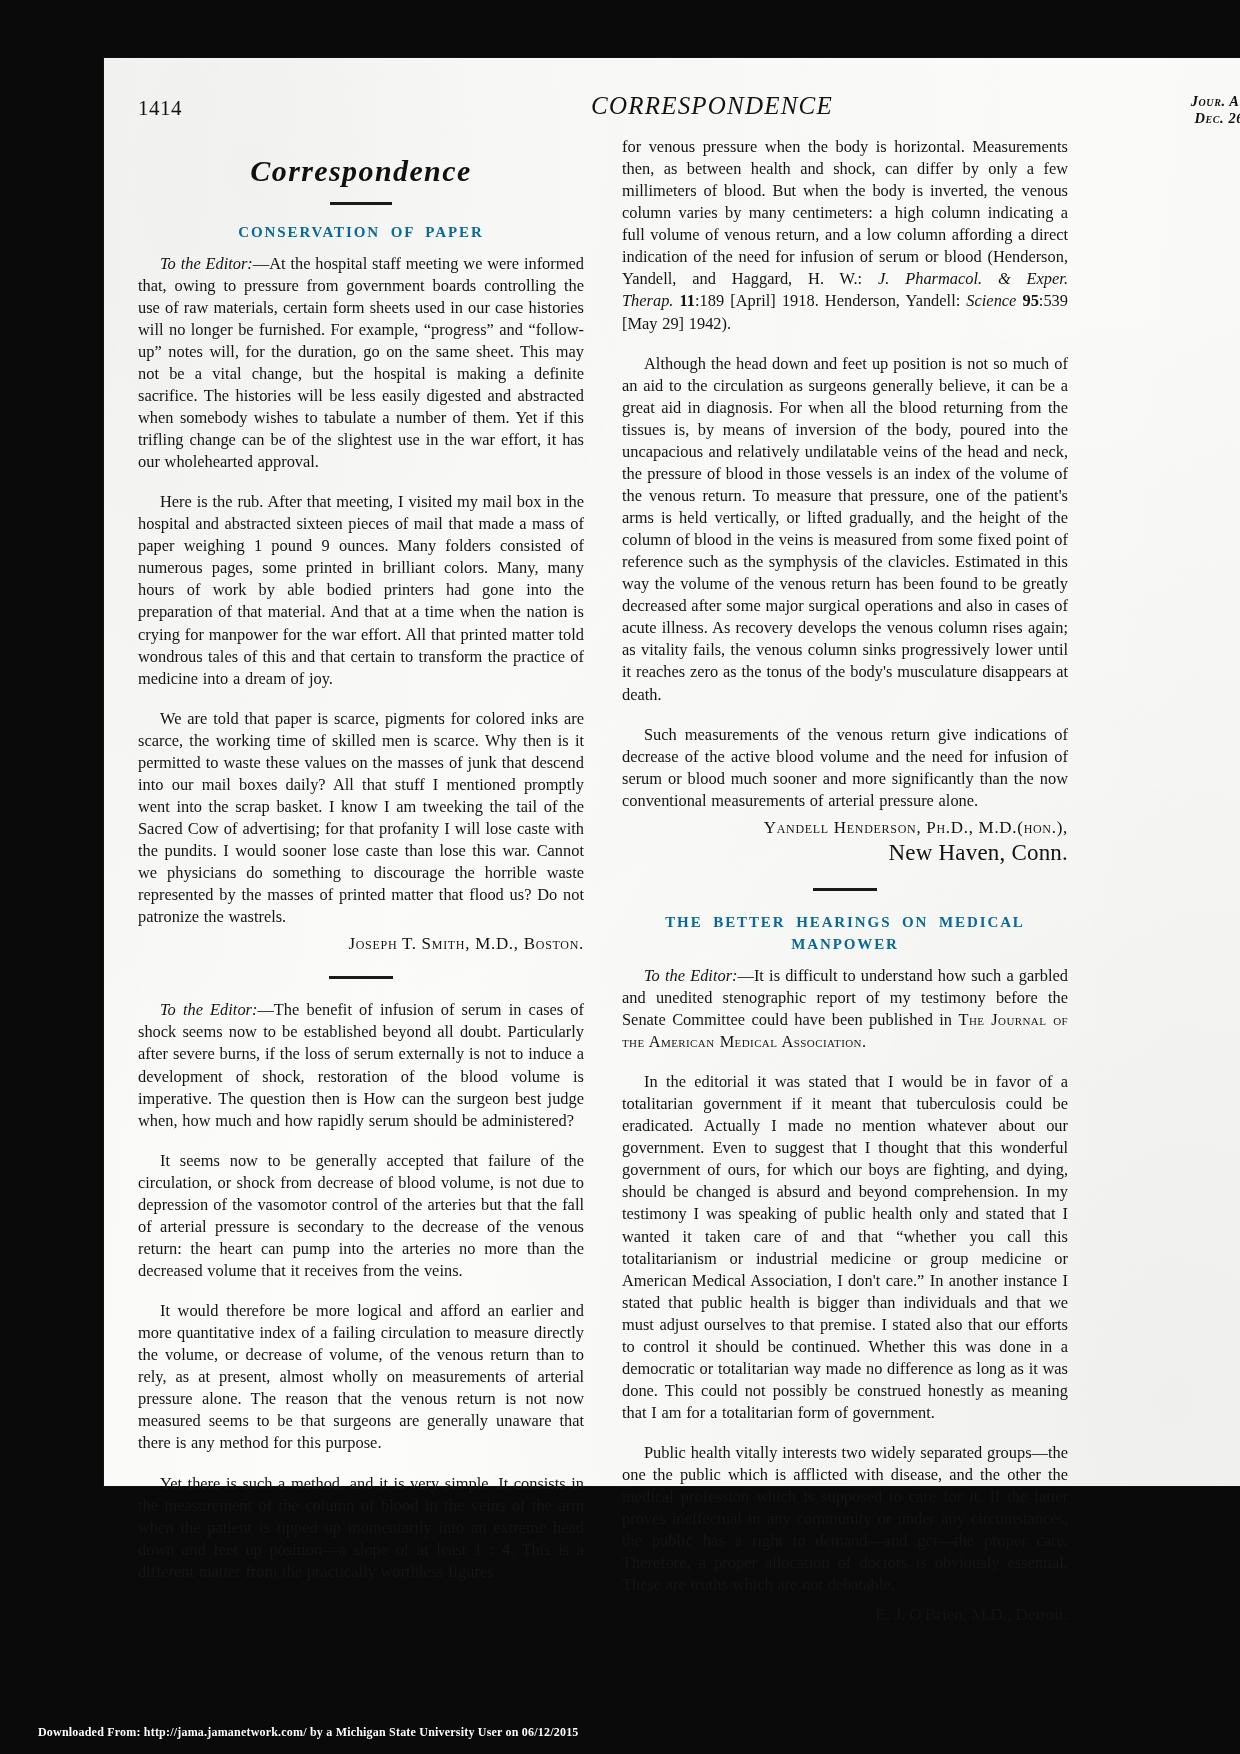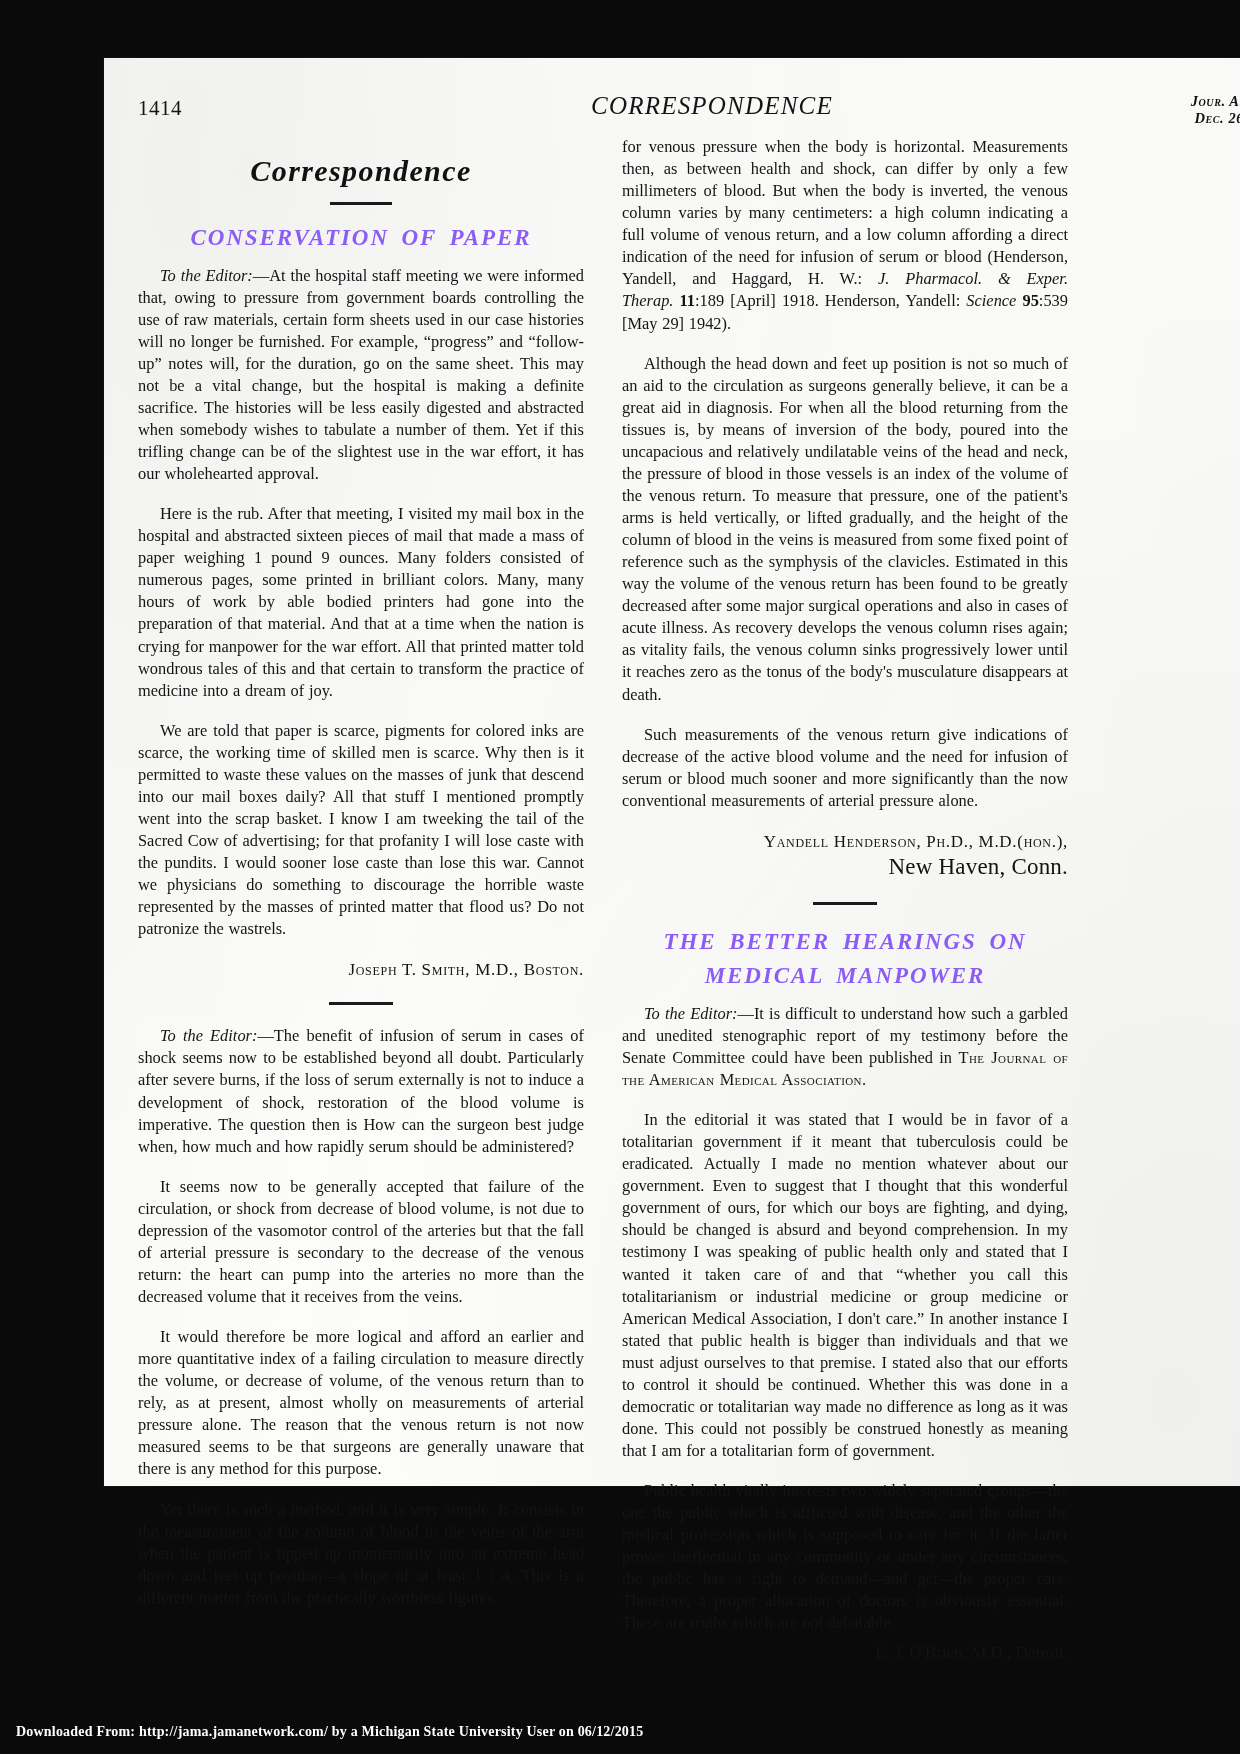--- a/index.html
+++ b/index.html
@@ -62,25 +62,25 @@
     margin:18px 0 2px 0;color:#111;
   }
   .rule{
     width:62px;height:3px;background:#1a1a1a;
     margin:14px auto 16px auto;
   }
   .rule.sep{margin:22px auto 20px auto;width:64px;height:3px;}
 
   h2.arthead{
     text-align:center;
-    font-size:23px;font-weight:700;
+    font-size:15px;font-weight:700;
     letter-spacing:1.9px;
     word-spacing:5px;
     line-height:1.5;
-    margin:4px 0 9px 0;color:#8b5cf6;font-style:italic;
+    margin:4px 0 9px 0;color:#0369a1;
   }
 
   p.body{
     font-size:16.4px;
     line-height:1.345;
     text-align:justify;
     text-justify:inter-word;
     margin:0 0 0 0;
     text-indent:22px;
     color:#141414;
@@ -90,40 +90,40 @@
   p.body + p.body{margin-top:18px;}
   p.body.noindent{text-indent:0;}
   .ital{font-style:italic;}
   .bld{font-weight:700;}
   .sc{font-variant:small-caps;letter-spacing:.4px;}
 
   .sig{
     text-align:right;
     font-variant:small-caps;
     font-size:17px;letter-spacing:.7px;
-    margin:20px 0 0 0;color:#131313;
+    margin:6px 0 0 0;color:#131313;
   }
   .sig2{
     text-align:right;
     font-size:23px;margin:2px 0 0 0;color:#131313;letter-spacing:.2px;
   }
   .sig-plain{
     text-align:right;font-size:17px;margin:8px 0 0 0;color:#131313;
   }
 
   
   #footer-banner{
     position:absolute;left:0;bottom:14px;
     width:100%;
     font-family:"Liberation Serif","DejaVu Serif",serif;
     font-weight:700;
-    font-size:14px;
+    font-size:12px;
     color:#ffffff;
     letter-spacing:.2px;
-    padding-left:16px;
+    padding-left:38px;
     box-sizing:border-box;
     white-space:nowrap;
   }
 </style>
 </head>
 <body>
 
 <div id="page-sheet">
   <div id="page-inner">
 

